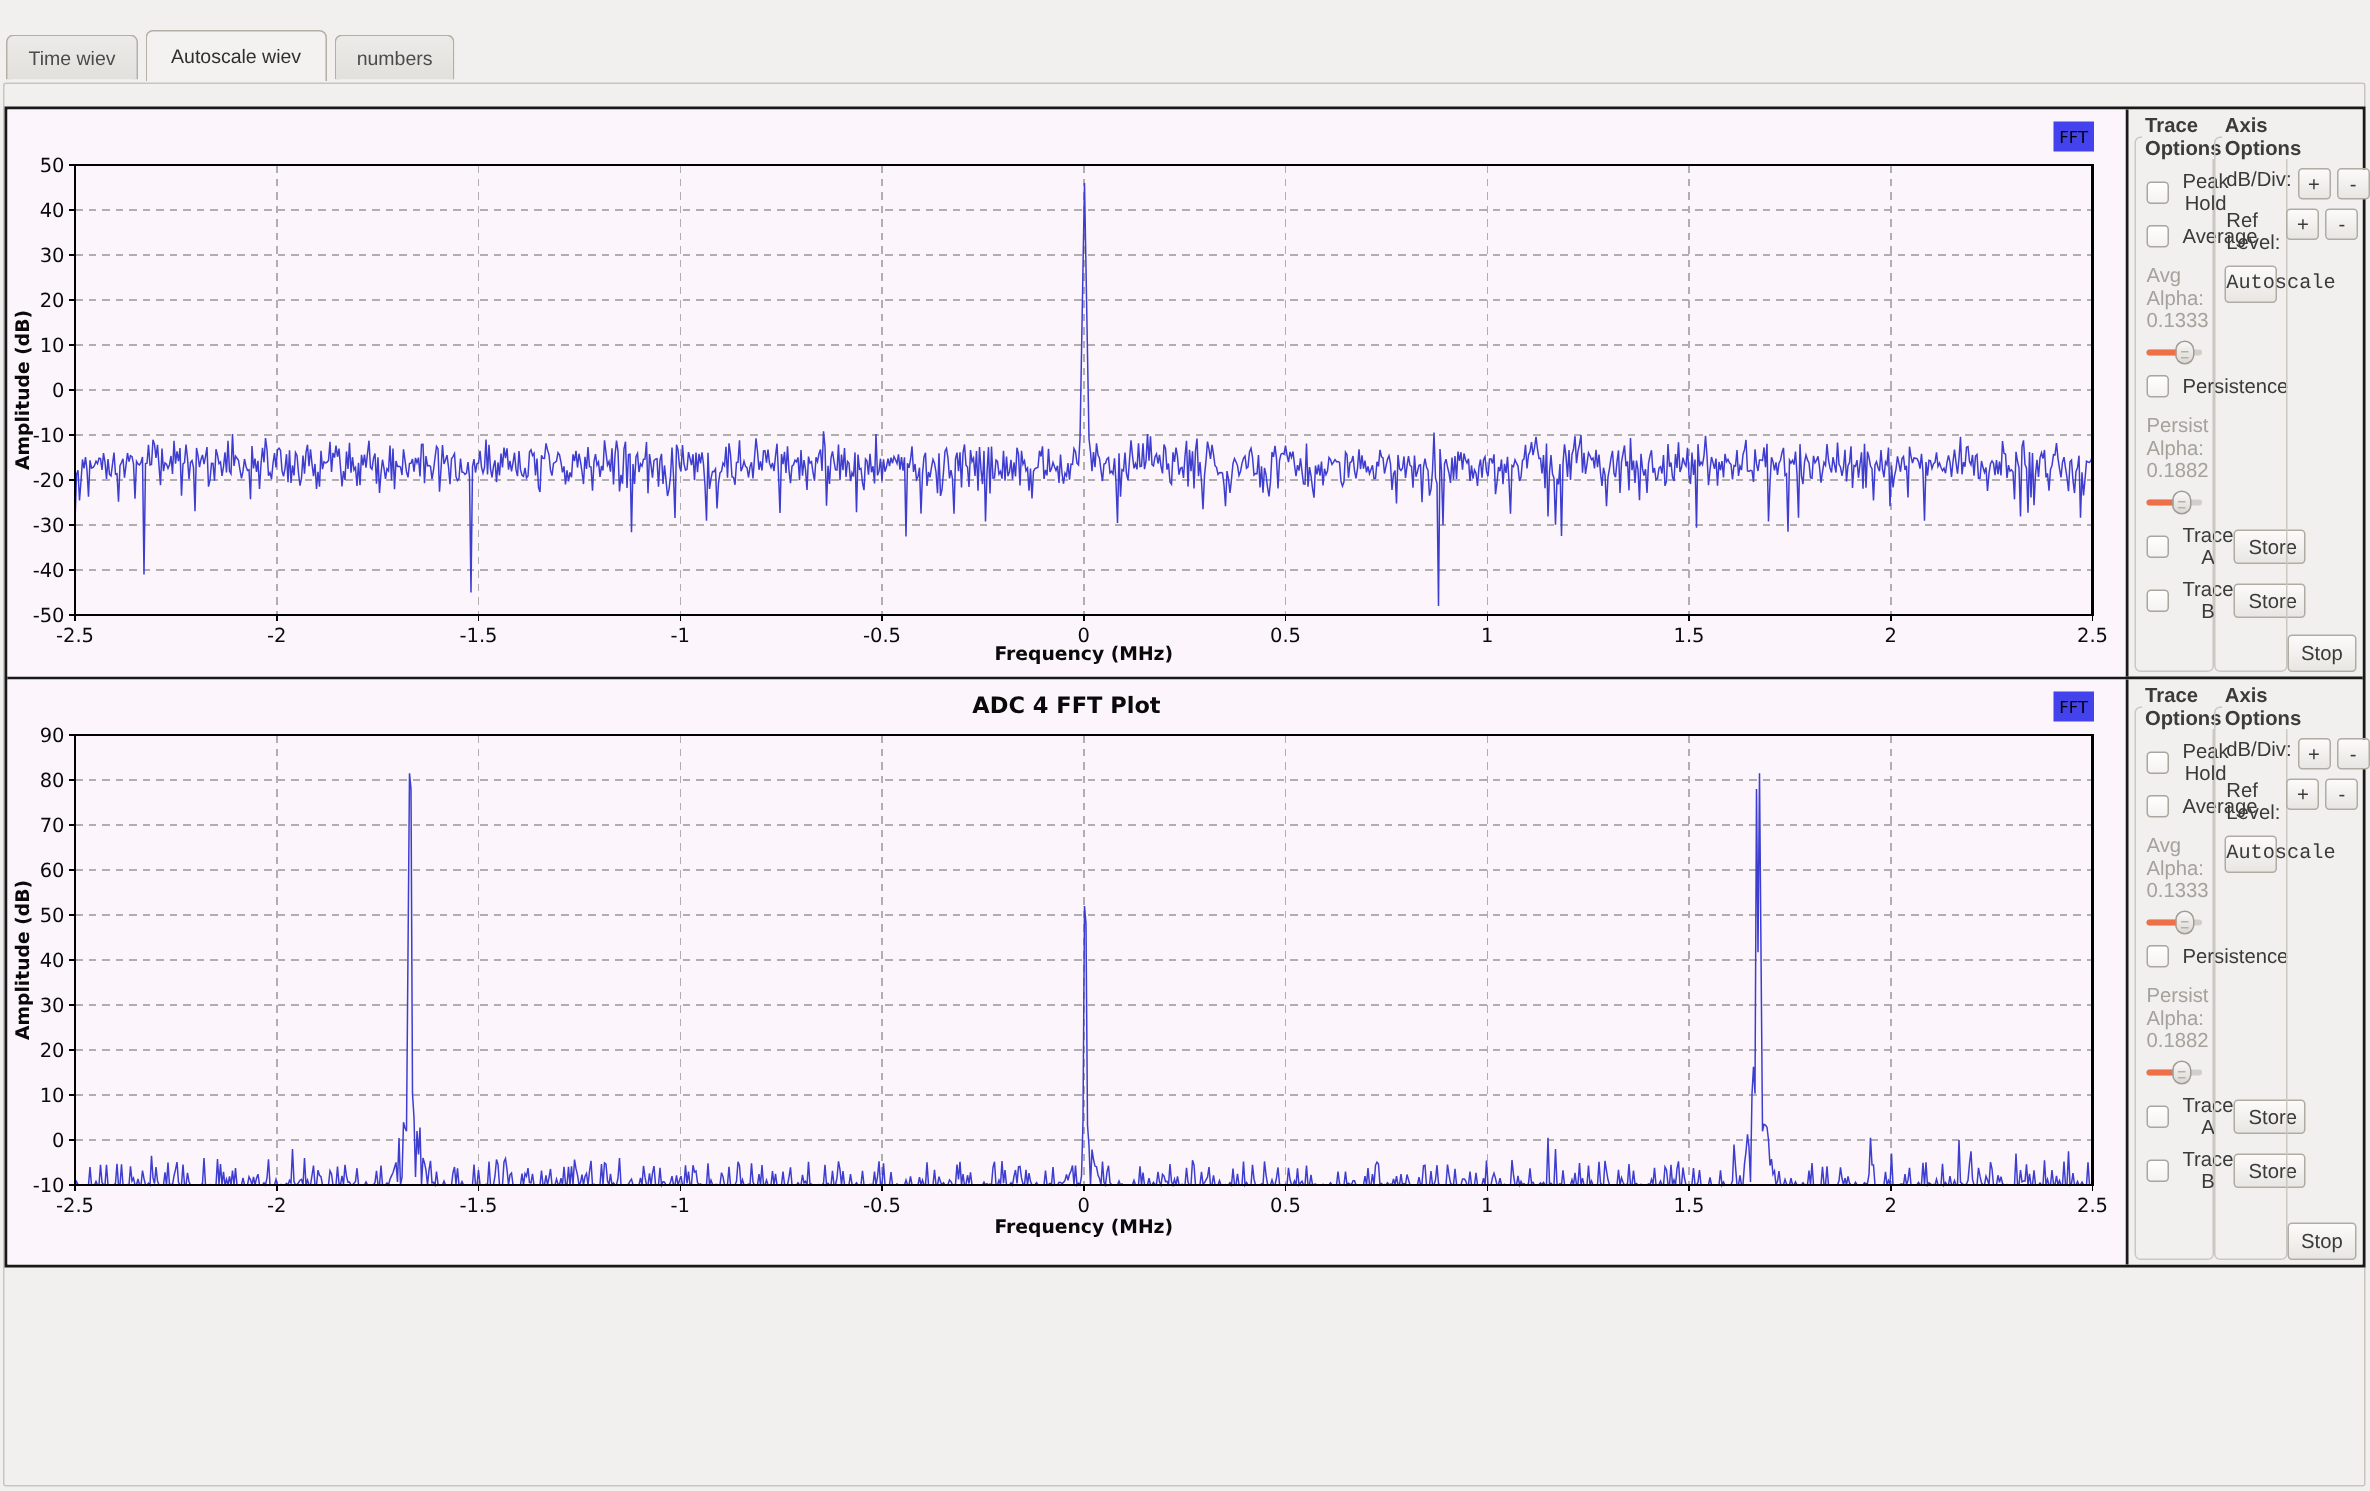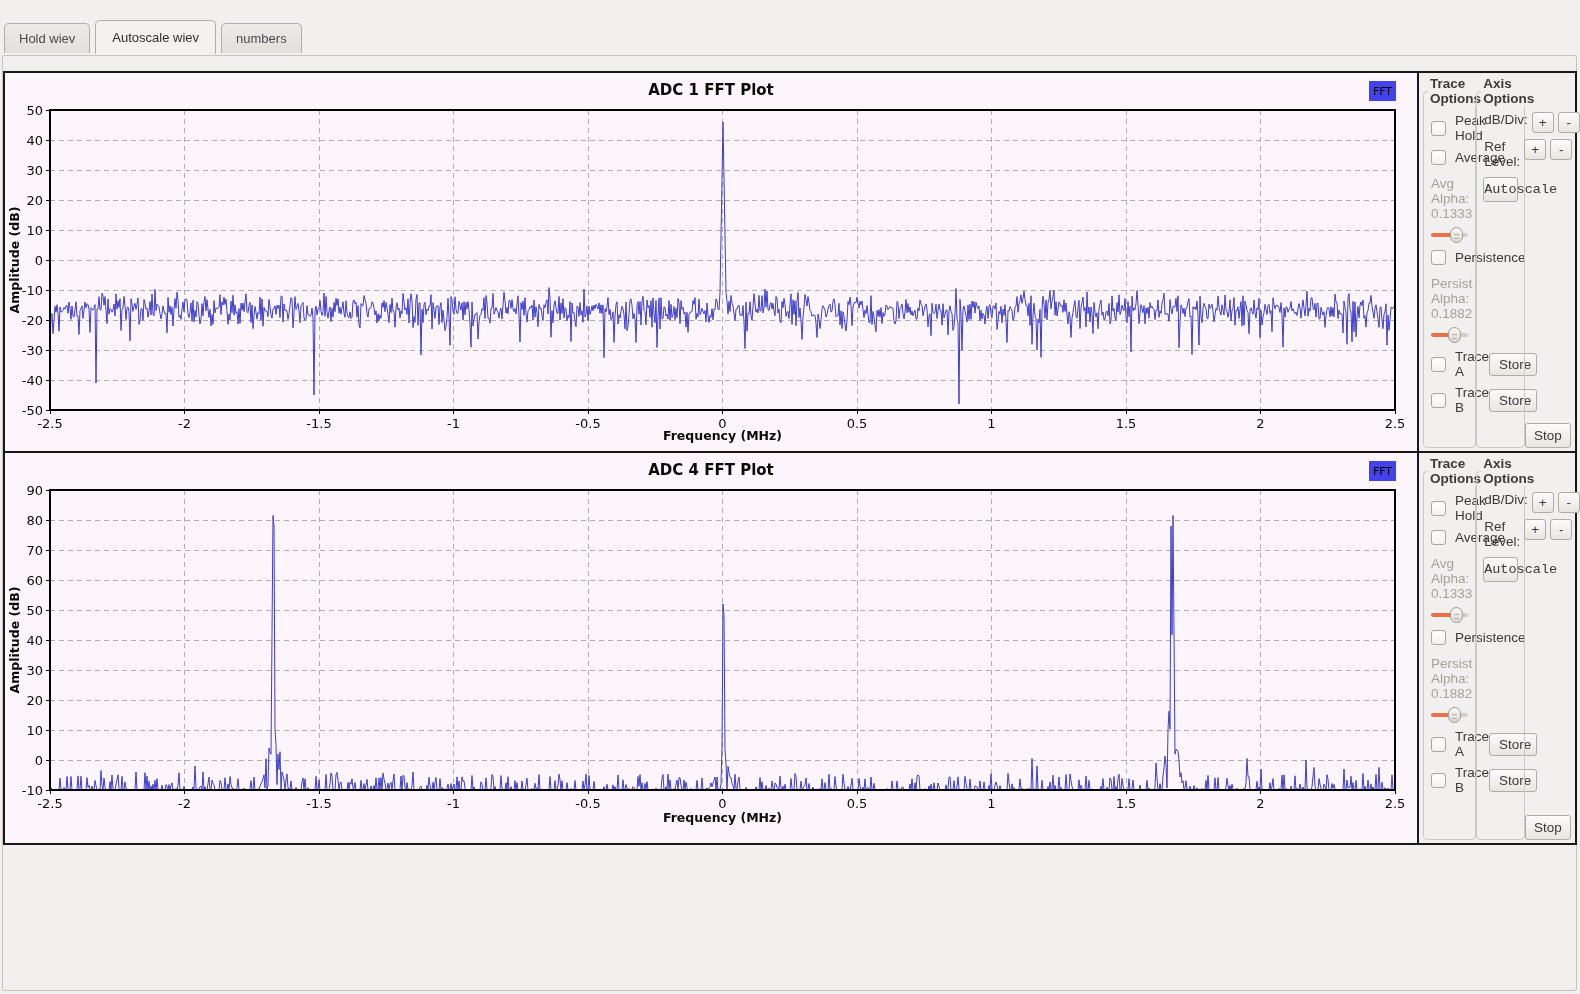--- a/index.html
+++ b/index.html
@@ -56,21 +56,21 @@
   fieldset{
     border:1px solid #ccc8c1;border-radius:4px;
     margin:2px 0 0;padding:0 6px 6px;min-width:0;
   }
   legend{font-weight:bold;font-size:13.5px;color:#3b3b3b;padding:0 2px;margin-left:-2px;}
   .checkrow{display:flex;align-items:center;margin:7px 1px 0;}
   .cb{
     width:15px;height:15px;flex:none;border:1px solid #aaa59d;border-radius:3px;
     background:linear-gradient(#ffffff,#f3f2f0);box-sizing:border-box;margin-right:9px;
   }
-  .cblabel{font-size:13.5px;color:#3a3a3a;}
+  .cblabel{font-size:13.5px;color:#3a3a3a;text-align:center;}
   .dimlabel{font-size:13.5px;color:#a5a19b;margin:11px 1px 0;}
   .slider{position:relative;height:17px;margin:5px 1px 6px;}
   .slider .track{position:absolute;left:0;right:0;top:7px;height:4px;border-radius:2px;background:#d2cfca;}
   .slider .fill{position:absolute;left:0;top:7px;height:4px;border-radius:2px;}
   .slider .handle{
     position:absolute;top:1px;width:13px;height:16px;border-radius:7px;
     border:1px solid #a09b93;background:linear-gradient(#f9f8f7,#dbd8d3);box-sizing:border-box;
   }
   .slider .handle:after{
     content:"";position:absolute;left:3px;right:3px;top:6px;height:3px;
@@ -88,21 +88,21 @@
   .axislabel{font-size:13.5px;color:#3a3a3a;}
   .pm{margin-left:4px;width:22px;padding:2px 0;}
   .axisrow .pmgroup{margin-left:auto;display:flex;}
   .fullbtn{display:block;width:100%;margin-top:8px;padding:4px 0;font-family:Liberation Mono, monospace;}
   .stopbtn{display:block;width:100%;margin-top:auto;padding:4px 0;}
 </style>
 </head>
 <body>
 
 <div class="tabbar">
-  <div class="tab">Hold wiev</div>
+  <div class="tab">Time wiev</div>
   <div class="tab active">Autoscale wiev</div>
   <div class="tab">numbers</div>
 </div>
 
 <div class="content-frame"></div>
 
 <div class="mainframe">
 
   <div class="prow r1">
     <div class="plotpanel">
@@ -167,21 +167,20 @@
           <text x="38" y="281.5" text-anchor="end" font-family="&quot;DejaVu Sans&quot;,sans-serif" font-size="13" fill="#0a0a0a">-30</text>
           <line x1="41" y1="307" x2="45" y2="307" stroke="#000" shape-rendering="crispEdges"></line>
           <text x="38" y="311.5" text-anchor="end" font-family="&quot;DejaVu Sans&quot;,sans-serif" font-size="13" fill="#0a0a0a">-40</text>
           <line x1="41" y1="337" x2="45" y2="337" stroke="#000" shape-rendering="crispEdges"></line>
           <text x="38" y="341.5" text-anchor="end" font-family="&quot;DejaVu Sans&quot;,sans-serif" font-size="13" fill="#0a0a0a">-50</text>
           <text x="717.5" y="367" text-anchor="middle" font-family="&quot;DejaVu Sans&quot;,sans-serif" font-size="12.5" font-weight="bold" fill="#0a0a0a">Frequency (MHz)</text>
           <text x="14" y="187" text-anchor="middle" transform="rotate(-90 14 187)" font-family="&quot;DejaVu Sans&quot;,sans-serif" font-size="12.5" font-weight="bold" fill="#0a0a0a">Amplitude (dB)</text>
           <path d="M45.0 275.0L46.0 243.5L47.0 240.5L48.0 260.7L49.0 247.7L50.0 233.3L51.0 239.2L52.0 231.7L53.0 240.4L54.0 258.2L55.0 233.9L56.0 239.0L57.0 238.7L58.0 237.3L59.0 234.5L60.0 236.1L61.0 232.5L62.0 232.8L63.0 240.3L64.0 229.1L65.0 235.2L66.0 246.3L67.0 233.0L68.0 243.2L69.0 244.2L70.0 236.6L71.0 228.7L72.0 243.2L73.0 242.9L74.0 261.5L75.0 237.5L76.0 235.3L77.0 232.8L78.0 245.4L79.0 237.3L80.0 229.0L81.0 234.7L82.0 230.8L83.0 231.4L84.0 236.2L85.0 259.4L86.0 234.6L87.0 236.3L88.0 237.0L89.0 235.3L90.0 231.6L91.0 310.0L92.0 236.0L93.0 235.8L94.0 223.6L95.0 237.0L96.0 236.7L97.0 220.2L98.0 223.2L99.0 232.2L100.0 223.6L101.0 237.6L102.0 250.5L103.0 226.0L104.0 241.1L105.0 235.6L106.0 236.4L107.0 239.2L108.0 236.8L109.0 231.0L110.0 243.0L111.0 220.8L112.0 236.1L113.0 227.9L114.0 234.4L115.0 225.7L116.0 257.5L117.0 236.2L118.0 235.4L119.0 223.4L120.0 232.5L121.0 246.5L122.0 235.3L123.0 234.0L124.0 238.7L125.0 267.8L126.0 225.6L127.0 230.8L128.0 238.4L129.0 233.3L130.0 230.3L131.0 236.4L132.0 231.4L133.0 225.0L134.0 251.4L135.0 247.0L136.0 235.9L137.0 236.0L138.0 247.4L139.0 226.5L140.0 230.4L141.0 236.1L142.0 235.0L143.0 244.3L144.0 238.1L145.0 228.5L146.0 242.0L147.0 220.9L148.0 241.0L149.0 242.8L150.0 216.4L151.0 237.6L152.0 231.1L153.0 232.5L154.0 233.9L155.0 240.5L156.0 245.9L157.0 241.1L158.0 233.0L159.0 238.0L160.0 240.7L161.0 240.2L162.0 259.8L163.0 224.4L164.0 239.3L165.0 232.8L166.0 241.6L167.0 234.2L168.0 253.0L169.0 236.5L170.0 225.6L171.0 235.2L172.0 219.1L173.0 226.7L174.0 244.2L175.0 242.1L176.0 246.4L177.0 236.0L178.0 229.0L179.0 238.6L180.0 226.9L181.0 225.8L182.0 227.2L183.0 240.8L184.0 244.6L185.0 239.4L186.0 229.8L187.0 248.4L188.0 227.2L189.0 248.9L190.0 237.3L191.0 244.0L192.0 228.7L193.0 230.6L194.0 242.2L195.0 250.8L196.0 245.7L197.0 230.7L198.0 242.8L199.0 228.7L200.0 223.5L201.0 237.8L202.0 226.6L203.0 236.3L204.0 244.4L205.0 236.3L206.0 252.9L207.0 241.5L208.0 251.4L209.0 227.6L210.0 239.8L211.0 234.9L212.0 235.6L213.0 235.2L214.0 234.0L215.0 221.6L216.0 241.6L217.0 228.9L218.0 232.1L219.0 224.1L220.0 231.5L221.0 226.1L222.0 238.6L223.0 251.3L224.0 241.0L225.0 247.0L226.0 228.1L227.0 239.7L228.0 222.2L229.0 242.2L230.0 231.8L231.0 240.3L232.0 238.7L233.0 251.0L234.0 235.6L235.0 250.4L236.0 230.2L237.0 237.2L238.0 230.0L239.0 238.7L240.0 229.2L241.0 220.8L242.0 238.7L243.0 239.8L244.0 232.6L245.0 229.3L246.0 249.5L247.0 231.9L248.0 255.6L249.0 242.5L250.0 233.5L251.0 239.3L252.0 246.2L253.0 239.5L254.0 240.9L255.0 224.1L256.0 247.3L257.0 226.0L258.0 253.2L259.0 234.3L260.0 238.0L261.0 237.9L262.0 238.3L263.0 243.7L264.0 226.5L265.0 233.9L266.0 241.6L267.0 245.2L268.0 235.9L269.0 235.8L270.0 233.0L271.0 241.4L272.0 232.3L273.0 235.6L274.0 232.1L275.0 244.6L276.0 223.3L277.0 223.2L278.0 249.1L279.0 231.0L280.0 237.5L281.0 237.3L282.0 238.0L283.0 246.4L284.0 240.5L285.0 232.2L286.0 224.6L287.0 226.1L288.0 254.8L289.0 239.8L290.0 223.7L291.0 236.3L292.0 233.6L293.0 230.4L294.0 238.3L295.0 249.8L296.0 232.9L297.0 231.4L298.0 229.4L299.0 244.8L300.0 247.4L301.0 246.2L302.0 232.7L303.0 241.7L304.0 241.9L305.0 243.3L306.0 242.4L307.0 235.1L308.0 245.2L309.0 322.0L310.0 238.1L311.0 233.1L312.0 242.0L313.0 236.1L314.0 235.6L315.0 227.6L316.0 238.4L317.0 242.4L318.0 238.7L319.0 220.0L320.0 243.3L321.0 223.5L322.0 239.4L323.0 245.2L324.0 237.9L325.0 233.9L326.0 248.5L327.0 235.3L328.0 244.0L329.0 229.4L330.0 238.6L331.0 225.4L332.0 232.5L333.0 225.9L334.0 240.1L335.0 234.2L336.0 241.2L337.0 235.6L338.0 228.8L339.0 240.1L340.0 244.4L341.0 227.7L342.0 240.1L343.0 243.8L344.0 244.6L345.0 238.9L346.0 245.6L347.0 244.3L348.0 228.4L349.0 226.9L350.0 230.7L351.0 229.2L352.0 244.0L353.0 232.7L354.0 251.9L355.0 255.0L356.0 230.6L357.0 232.6L358.0 232.7L359.0 222.6L360.0 226.9L361.0 230.2L362.0 240.4L363.0 244.1L364.0 235.9L365.0 235.3L366.0 234.4L367.0 228.8L368.0 230.2L369.0 235.2L370.0 241.9L371.0 237.9L372.0 250.0L373.0 240.6L374.0 247.9L375.0 241.9L376.0 245.2L377.0 229.9L378.0 234.4L379.0 227.6L380.0 238.7L381.0 229.5L382.0 234.9L383.0 241.5L384.0 249.7L385.0 231.5L386.0 239.6L387.0 225.1L388.0 238.1L389.0 238.3L390.0 254.2L391.0 234.8L392.0 229.7L393.0 237.1L394.0 235.0L395.0 244.9L396.0 237.7L397.0 240.6L398.0 220.5L399.0 228.9L400.0 237.1L401.0 234.7L402.0 241.4L403.0 225.9L404.0 250.0L405.0 230.5L406.0 220.7L407.0 227.7L408.0 254.6L409.0 243.6L410.0 249.4L411.0 226.3L412.0 221.5L413.0 252.3L414.0 230.0L415.0 229.8L416.0 281.9L417.0 236.3L418.0 249.7L419.0 231.4L420.0 229.3L421.0 241.7L422.0 236.2L423.0 237.7L424.0 233.2L425.0 233.1L426.0 221.7L427.0 255.9L428.0 229.7L429.0 236.9L430.0 245.4L431.0 234.0L432.0 233.1L433.0 232.8L434.0 251.5L435.0 233.7L436.0 229.6L437.0 249.6L438.0 237.3L439.0 247.1L440.0 257.7L441.0 253.4L442.0 244.6L443.0 225.3L444.0 244.2L445.0 272.3L446.0 223.5L447.0 226.9L448.0 237.9L449.0 241.3L450.0 223.7L451.0 236.3L452.0 240.4L453.0 239.9L454.0 228.4L455.0 232.6L456.0 237.1L457.0 229.8L458.0 247.2L459.0 228.7L460.0 241.8L461.0 229.6L462.0 235.9L463.0 228.5L464.0 236.5L465.0 250.7L466.0 274.2L467.0 228.9L468.0 253.0L469.0 246.1L470.0 241.3L471.0 241.4L472.0 239.6L473.0 266.0L474.0 249.1L475.0 242.2L476.0 241.2L477.0 235.7L478.0 237.4L479.0 224.8L480.0 245.5L481.0 222.5L482.0 230.0L483.0 245.0L484.0 245.2L485.0 250.2L486.0 235.3L487.0 235.2L488.0 220.5L489.0 241.2L490.0 238.7L491.0 234.5L492.0 237.9L493.0 238.7L494.0 245.2L495.0 238.3L496.0 235.2L497.0 246.0L498.0 232.2L499.0 219.2L500.0 228.0L501.0 240.2L502.0 234.5L503.0 240.7L504.0 227.6L505.0 227.5L506.0 235.4L507.0 226.7L508.0 235.8L509.0 238.6L510.0 235.6L511.0 241.0L512.0 231.1L513.0 222.8L514.0 243.0L515.0 269.0L516.0 229.7L517.0 236.5L518.0 228.2L519.0 242.3L520.0 224.6L521.0 240.7L522.0 249.1L523.0 237.8L524.0 236.9L525.0 233.8L526.0 234.9L527.0 232.0L528.0 247.2L529.0 227.1L530.0 244.1L531.0 233.7L532.0 240.1L533.0 253.6L534.0 231.4L535.0 235.7L536.0 234.8L537.0 242.0L538.0 247.5L539.0 231.8L540.0 234.7L541.0 229.5L542.0 226.7L543.0 240.9L544.0 214.6L545.0 224.8L546.0 264.2L547.0 237.6L548.0 249.7L549.0 232.2L550.0 227.9L551.0 234.6L552.0 240.2L553.0 240.3L554.0 223.4L555.0 247.1L556.0 230.1L557.0 240.5L558.0 225.7L559.0 245.0L560.0 234.6L561.0 235.9L562.0 247.7L563.0 242.2L564.0 244.7L565.0 228.6L566.0 268.5L567.0 230.0L568.0 239.9L569.0 239.3L570.0 249.0L571.0 253.8L572.0 233.1L573.0 234.4L574.0 243.4L575.0 229.6L576.0 241.8L577.0 237.8L578.0 249.3L579.0 216.3L580.0 243.9L581.0 241.1L582.0 232.8L583.0 247.7L584.0 233.2L585.0 241.4L586.0 238.2L587.0 232.8L588.0 237.8L589.0 232.1L590.0 235.8L591.0 231.4L592.0 233.5L593.0 236.0L594.0 229.9L595.0 240.1L596.0 231.8L597.0 240.7L598.0 231.9L599.0 284.6L600.0 235.8L601.0 238.9L602.0 233.5L603.0 224.6L604.0 241.6L605.0 236.3L606.0 246.7L607.0 244.9L608.0 238.8L609.0 269.4L610.0 242.8L611.0 231.6L612.0 228.8L613.0 251.0L614.0 241.7L615.0 245.2L616.0 238.5L617.0 233.3L618.0 235.8L619.0 241.7L620.0 255.8L621.0 229.2L622.0 257.6L623.0 253.5L624.0 241.4L625.0 227.8L626.0 225.9L627.0 232.6L628.0 245.9L629.0 240.4L630.0 246.2L631.0 269.5L632.0 232.9L633.0 228.7L634.0 241.2L635.0 228.5L636.0 252.0L637.0 229.1L638.0 223.3L639.0 237.2L640.0 238.4L641.0 251.7L642.0 227.0L643.0 234.7L644.0 232.5L645.0 244.3L646.0 227.7L647.0 254.2L648.0 225.0L649.0 240.1L650.0 249.7L651.0 227.6L652.0 274.6L653.0 241.9L654.0 225.1L655.0 256.0L656.0 224.7L657.0 245.8L658.0 245.6L659.0 233.7L660.0 234.6L661.0 243.0L662.0 241.2L663.0 246.1L664.0 227.6L665.0 247.5L666.0 231.3L667.0 244.4L668.0 241.6L669.0 233.5L670.0 246.6L671.0 235.3L672.0 244.6L673.0 225.5L674.0 229.9L675.0 250.6L676.0 227.6L677.0 236.4L678.0 234.2L679.0 240.8L680.0 239.1L681.0 254.1L682.0 239.4L683.0 259.3L684.0 241.2L685.0 239.4L686.0 239.0L687.0 238.5L688.0 227.5L689.0 231.3L690.0 224.6L691.0 246.3L692.0 240.3L693.0 243.9L694.0 226.2L695.0 241.6L696.0 239.4L697.0 235.3L698.0 238.2L699.0 240.7L700.0 237.5L701.0 248.9L702.0 230.0L703.0 242.5L704.0 249.4L705.0 242.5L706.0 244.4L707.0 235.7L708.0 246.8L709.0 236.4L710.0 236.6L711.0 226.0L712.0 228.1L713.0 235.8L714.0 236.9L715.0 219.5L716.0 162.6L717.0 105.8L718.0 49.0L719.0 105.8L720.0 162.6L721.0 219.5L722.0 228.3L723.0 241.1L724.0 228.3L725.0 238.5L726.0 222.5L727.0 230.3L728.0 232.4L729.0 240.8L730.0 247.7L731.0 236.3L732.0 235.9L733.0 233.0L734.0 232.1L735.0 242.3L736.0 241.2L737.0 242.9L738.0 232.5L739.0 248.6L740.0 275.6L741.0 229.2L742.0 258.2L743.0 240.1L744.0 240.9L745.0 228.7L746.0 243.0L747.0 247.3L748.0 233.6L749.0 220.6L750.0 230.9L751.0 239.2L752.0 236.1L753.0 239.9L754.0 222.5L755.0 238.0L756.0 237.8L757.0 222.6L758.0 239.8L759.0 234.5L760.0 216.3L761.0 234.2L762.0 217.8L763.0 236.7L764.0 237.6L765.0 231.6L766.0 229.6L767.0 236.0L768.0 230.3L769.0 237.7L770.0 242.6L771.0 223.4L772.0 225.9L773.0 240.1L774.0 236.0L775.0 248.4L776.0 249.8L777.0 228.6L778.0 234.9L779.0 225.4L780.0 231.4L781.0 243.4L782.0 239.2L783.0 238.6L784.0 245.6L785.0 231.2L786.0 220.8L787.0 251.4L788.0 226.8L789.0 241.2L790.0 227.8L791.0 252.7L792.0 227.6L793.0 219.4L794.0 244.5L795.0 235.0L796.0 248.0L797.0 266.4L798.0 244.1L799.0 234.0L800.0 221.4L801.0 226.4L802.0 233.0L803.0 223.6L804.0 229.8L805.0 237.5L806.0 238.5L807.0 243.3L808.0 242.1L809.0 242.0L810.0 242.4L811.0 250.3L812.0 264.4L813.0 241.1L814.0 246.4L815.0 255.6L816.0 246.6L817.0 236.0L818.0 232.7L819.0 234.8L820.0 237.4L821.0 244.0L822.0 241.4L823.0 235.9L824.0 232.5L825.0 231.0L826.0 239.1L827.0 238.2L828.0 228.3L829.0 225.8L830.0 231.7L831.0 243.7L832.0 242.7L833.0 242.8L834.0 230.3L835.0 252.0L836.0 237.8L837.0 255.5L838.0 238.9L839.0 243.5L840.0 251.7L841.0 258.0L842.0 248.1L843.0 228.4L844.0 231.6L845.0 224.2L846.0 232.6L847.0 252.7L848.0 234.0L849.0 229.8L850.0 229.3L851.0 229.9L852.0 224.1L853.0 230.4L854.0 235.1L855.0 228.3L856.0 231.9L857.0 228.0L858.0 236.9L859.0 244.5L860.0 237.1L861.0 240.7L862.0 232.6L863.0 241.4L864.0 249.6L865.0 249.7L866.0 222.7L867.0 251.5L868.0 238.4L869.0 244.0L870.0 252.5L871.0 258.8L872.0 237.4L873.0 243.3L874.0 236.7L875.0 244.1L876.0 234.7L877.0 250.6L878.0 239.5L879.0 243.4L880.0 241.0L881.0 232.0L882.0 233.4L883.0 236.7L884.0 235.1L885.0 233.4L886.0 234.8L887.0 234.7L888.0 235.3L889.0 248.0L890.0 251.1L891.0 248.0L892.0 228.5L893.0 230.2L894.0 245.5L895.0 235.5L896.0 234.8L897.0 231.0L898.0 240.8L899.0 245.9L900.0 239.2L901.0 226.5L902.0 239.7L903.0 230.5L904.0 239.4L905.0 234.1L906.0 241.9L907.0 238.0L908.0 242.8L909.0 240.0L910.0 237.2L911.0 246.1L912.0 245.9L913.0 234.8L914.0 237.9L915.0 226.9L916.0 231.5L917.0 232.3L918.0 242.7L919.0 237.8L920.0 233.2L921.0 230.9L922.0 236.2L923.0 253.7L924.0 243.0L925.0 240.7L926.0 262.6L927.0 230.3L928.0 239.4L929.0 240.6L930.0 239.2L931.0 231.3L932.0 245.6L933.0 237.7L934.0 231.1L935.0 237.2L936.0 238.0L937.0 252.1L938.0 230.7L939.0 244.8L940.0 241.4L941.0 237.2L942.0 236.9L943.0 261.8L944.0 238.4L945.0 232.8L946.0 238.3L947.0 240.6L948.0 257.4L949.0 253.2L950.0 240.9L951.0 215.4L952.0 245.6L953.0 249.4L954.0 331.0L955.0 226.4L956.0 241.0L957.0 277.2L958.0 236.3L959.0 233.1L960.0 238.2L961.0 242.5L962.0 249.0L963.0 232.0L964.0 246.6L965.0 231.1L966.0 246.3L967.0 228.0L968.0 234.3L969.0 228.5L970.0 240.1L971.0 229.3L972.0 233.5L973.0 235.7L974.0 232.9L975.0 247.7L976.0 237.3L977.0 246.1L978.0 240.3L979.0 242.5L980.0 251.0L981.0 238.2L982.0 233.3L983.0 245.4L984.0 233.7L985.0 231.5L986.0 241.0L987.0 244.5L988.0 233.1L989.0 232.9L990.0 236.0L991.0 229.9L992.0 256.5L993.0 248.5L994.0 238.4L995.0 241.1L996.0 233.3L997.0 249.8L998.0 236.2L999.0 242.3L1000.0 231.6L1001.0 248.1L1002.0 269.5L1003.0 237.3L1004.0 238.1L1005.0 233.6L1006.0 235.8L1007.0 237.7L1008.0 247.6L1009.0 245.0L1010.0 233.9L1011.0 232.9L1012.0 223.6L1013.0 239.3L1014.0 230.3L1015.0 228.0L1016.0 221.8L1017.0 230.4L1018.0 225.4L1019.0 218.2L1020.0 226.5L1021.0 232.6L1022.0 232.5L1023.0 242.7L1024.0 230.3L1025.0 252.4L1026.0 222.7L1027.0 271.3L1028.0 241.9L1029.0 230.3L1030.0 243.0L1031.0 245.8L1032.0 276.9L1033.0 246.2L1034.0 249.9L1035.0 236.4L1036.0 284.4L1037.0 235.9L1038.0 223.2L1039.0 231.1L1040.0 245.0L1041.0 227.1L1042.0 246.9L1043.0 229.8L1044.0 226.5L1045.0 217.8L1046.0 235.8L1047.0 227.8L1048.0 223.3L1049.0 217.0L1050.0 242.2L1051.0 228.8L1052.0 243.0L1053.0 236.3L1054.0 228.8L1055.0 230.8L1056.0 233.4L1057.0 232.4L1058.0 239.3L1059.0 226.8L1060.0 238.5L1061.0 230.0L1062.0 242.3L1063.0 250.9L1064.0 238.8L1065.0 243.6L1066.0 264.4L1067.0 245.0L1068.0 239.3L1069.0 232.4L1070.0 227.6L1071.0 242.7L1072.0 245.2L1073.0 234.8L1074.0 227.3L1075.0 255.6L1076.0 235.1L1077.0 229.5L1078.0 224.0L1079.0 237.8L1080.0 234.6L1081.0 253.9L1082.0 219.0L1083.0 240.5L1084.0 234.0L1085.0 249.0L1086.0 234.1L1087.0 240.2L1088.0 260.5L1089.0 229.5L1090.0 239.6L1091.0 244.0L1092.0 239.8L1093.0 255.7L1094.0 236.0L1095.0 230.7L1096.0 227.2L1097.0 242.2L1098.0 239.0L1099.0 246.9L1100.0 246.1L1101.0 239.0L1102.0 238.1L1103.0 242.7L1104.0 230.4L1105.0 250.9L1106.0 247.8L1107.0 223.0L1108.0 238.2L1109.0 235.4L1110.0 245.1L1111.0 247.6L1112.0 229.7L1113.0 239.0L1114.0 221.9L1115.0 241.6L1116.0 238.7L1117.0 232.1L1118.0 236.0L1119.0 237.7L1120.0 225.5L1121.0 244.0L1122.0 249.7L1123.0 228.7L1124.0 243.6L1125.0 233.3L1126.0 278.8L1127.0 223.1L1128.0 237.8L1129.0 235.0L1130.0 236.8L1131.0 230.7L1132.0 217.5L1133.0 231.0L1134.0 250.5L1135.0 240.4L1136.0 231.7L1137.0 235.4L1138.0 239.6L1139.0 232.7L1140.0 250.8L1141.0 234.9L1142.0 240.5L1143.0 234.4L1144.0 245.3L1145.0 229.6L1146.0 234.9L1147.0 233.3L1148.0 235.6L1149.0 236.5L1150.0 246.6L1151.0 237.3L1152.0 237.7L1153.0 227.0L1154.0 244.3L1155.0 237.8L1156.0 240.4L1157.0 230.0L1158.0 226.8L1159.0 220.3L1160.0 241.0L1161.0 241.3L1162.0 240.6L1163.0 240.9L1164.0 248.3L1165.0 226.6L1166.0 236.3L1167.0 241.0L1168.0 233.7L1169.0 233.6L1170.0 234.0L1171.0 225.3L1172.0 238.4L1173.0 222.8L1174.0 274.6L1175.0 248.9L1176.0 231.9L1177.0 234.8L1178.0 240.5L1179.0 235.2L1180.0 243.6L1181.0 235.8L1182.0 233.9L1183.0 228.7L1184.0 225.6L1185.0 243.9L1186.0 243.0L1187.0 281.5L1188.0 233.8L1189.0 235.7L1190.0 233.9L1191.0 236.7L1192.0 228.1L1193.0 243.0L1194.0 272.1L1195.0 223.1L1196.0 244.4L1197.0 249.7L1198.0 235.2L1199.0 230.4L1200.0 233.6L1201.0 235.6L1202.0 245.4L1203.0 245.8L1204.0 230.9L1205.0 235.5L1206.0 233.9L1207.0 231.2L1208.0 238.3L1209.0 248.8L1210.0 241.6L1211.0 235.3L1212.0 237.2L1213.0 223.1L1214.0 233.8L1215.0 238.8L1216.0 242.0L1217.0 231.8L1218.0 237.0L1219.0 242.0L1220.0 222.0L1221.0 236.6L1222.0 238.5L1223.0 244.3L1224.0 238.8L1225.0 226.8L1226.0 247.9L1227.0 237.5L1228.0 235.3L1229.0 224.5L1230.0 252.3L1231.0 237.3L1232.0 237.9L1233.0 233.7L1234.0 245.5L1235.0 236.6L1236.0 228.6L1237.0 252.8L1238.0 222.8L1239.0 252.2L1240.0 228.1L1241.0 232.0L1242.0 237.7L1243.0 239.4L1244.0 260.7L1245.0 237.0L1246.0 234.8L1247.0 238.7L1248.0 241.2L1249.0 227.0L1250.0 239.6L1251.0 245.2L1252.0 234.8L1253.0 236.7L1254.0 225.3L1255.0 264.5L1256.0 237.3L1257.0 251.9L1258.0 244.2L1259.0 239.7L1260.0 231.3L1261.0 236.3L1262.0 241.5L1263.0 232.7L1264.0 231.3L1265.0 240.3L1266.0 237.5L1267.0 258.6L1268.0 224.8L1269.0 231.2L1270.0 235.7L1271.0 232.3L1272.0 232.5L1273.0 232.8L1274.0 234.7L1275.0 239.4L1276.0 229.6L1277.0 241.8L1278.0 274.2L1279.0 235.0L1280.0 244.1L1281.0 233.9L1282.0 234.2L1283.0 239.3L1284.0 236.2L1285.0 235.2L1286.0 228.5L1287.0 237.9L1288.0 235.7L1289.0 238.7L1290.0 240.8L1291.0 239.2L1292.0 242.5L1293.0 235.2L1294.0 230.6L1295.0 235.2L1296.0 245.0L1297.0 234.8L1298.0 226.8L1299.0 235.2L1300.0 242.8L1301.0 232.7L1302.0 218.2L1303.0 243.2L1304.0 235.1L1305.0 238.2L1306.0 225.1L1307.0 224.7L1308.0 234.7L1309.0 236.9L1310.0 230.3L1311.0 244.1L1312.0 231.1L1313.0 230.0L1314.0 245.9L1315.0 245.8L1316.0 234.3L1317.0 238.7L1318.0 242.0L1319.0 238.7L1320.0 254.3L1321.0 242.6L1322.0 236.1L1323.0 234.3L1324.0 235.9L1325.0 243.7L1326.0 233.8L1327.0 243.1L1328.0 234.7L1329.0 243.9L1330.0 221.1L1331.0 229.2L1332.0 229.7L1333.0 245.6L1334.0 237.1L1335.0 241.1L1336.0 240.2L1337.0 241.7L1338.0 259.9L1339.0 228.2L1340.0 234.5L1341.0 238.9L1342.0 271.3L1343.0 224.8L1344.0 220.6L1345.0 236.5L1346.0 239.1L1347.0 268.8L1348.0 228.4L1349.0 258.7L1350.0 229.0L1351.0 263.8L1352.0 243.2L1353.0 233.5L1354.0 245.0L1355.0 232.3L1356.0 228.9L1357.0 232.7L1358.0 227.0L1359.0 245.3L1360.0 242.6L1361.0 254.1L1362.0 239.9L1363.0 237.3L1364.0 230.1L1365.0 230.3L1366.0 222.4L1367.0 232.7L1368.0 239.4L1369.0 245.3L1370.0 235.2L1371.0 231.8L1372.0 238.9L1373.0 245.4L1374.0 254.4L1375.0 234.8L1376.0 233.7L1377.0 247.3L1378.0 255.7L1379.0 241.3L1380.0 238.9L1381.0 230.8L1382.0 272.2L1383.0 241.9L1384.0 257.3L1385.0 246.6L1386.0 234.5L1387.0 235.0L1388.0 235.3L1389.0 234.0L1390.0 230.6" fill="none" stroke="#3d3dcf" stroke-width="1"></path>
           <rect x="45" y="37" width="1345" height="300" fill="none" stroke="#000" stroke-width="1.4" shape-rendering="crispEdges"></rect>
         </svg>
-      <div class="plot-title">ADC 1 FFT Plot</div>
       <div class="fft-badge">FFT</div>
     </div>
 
     <div class="sidebar">
       <fieldset>
         <legend>Trace Options</legend>
         <div class="checkrow">
           <span class="cb"></span>
           <span class="cblabel">Peak Hold</span>
         </div>

